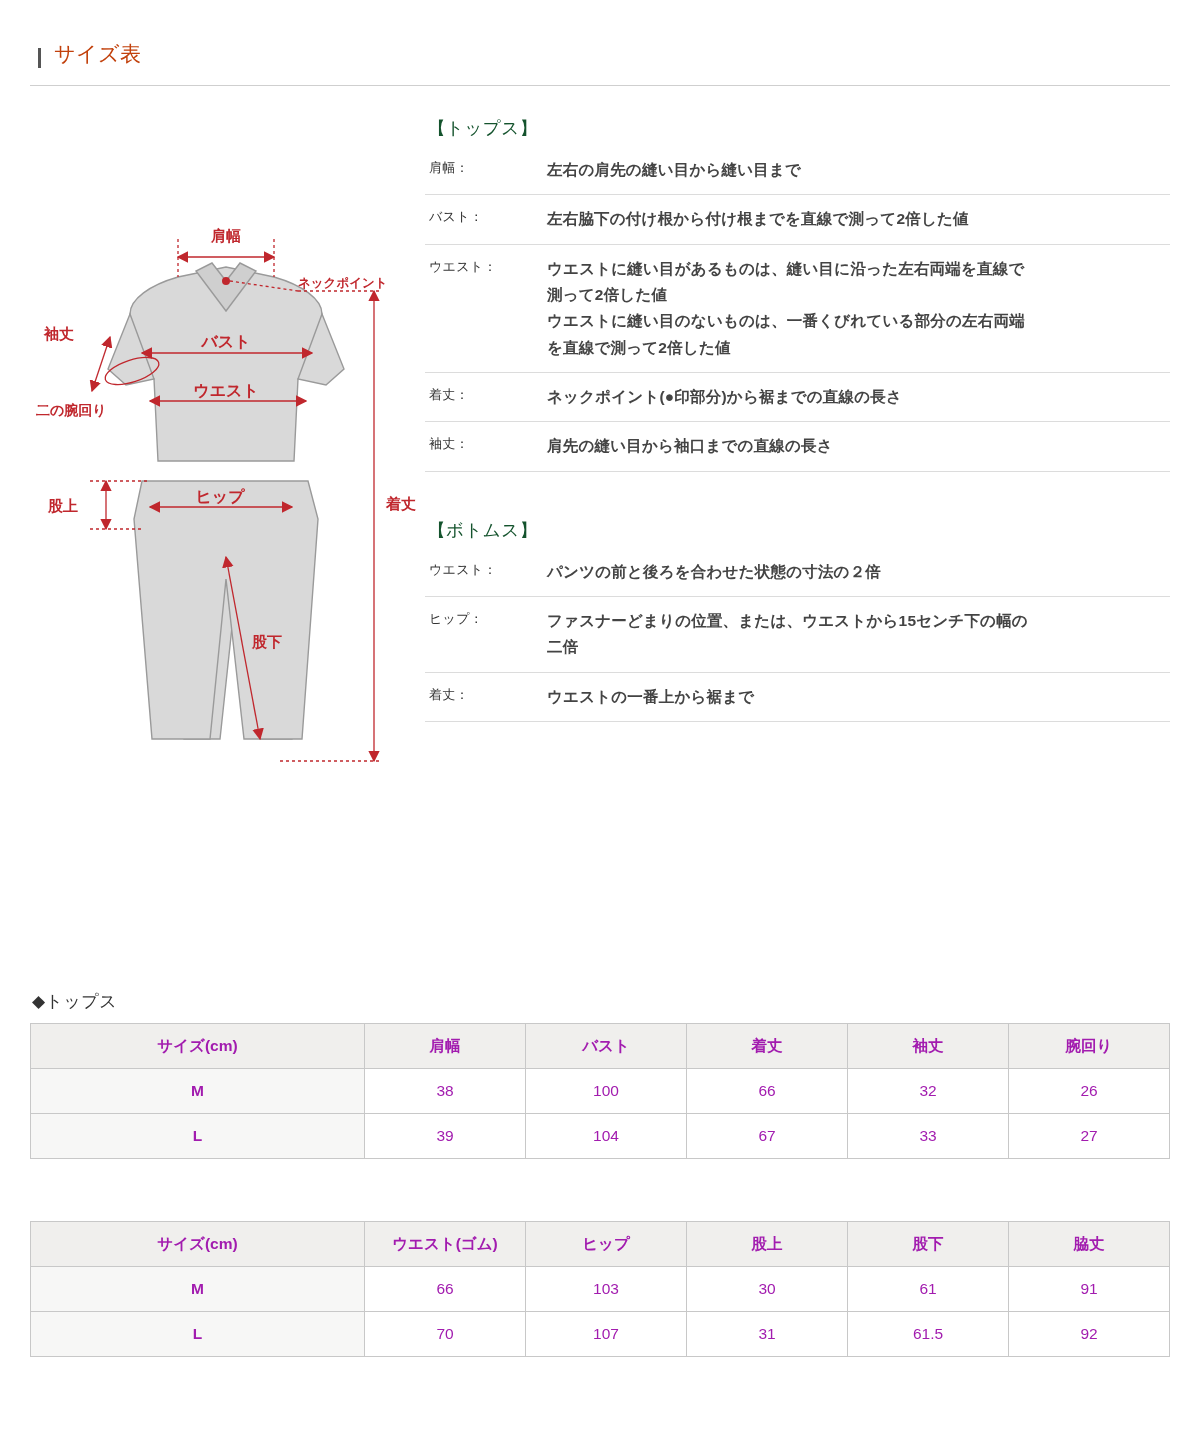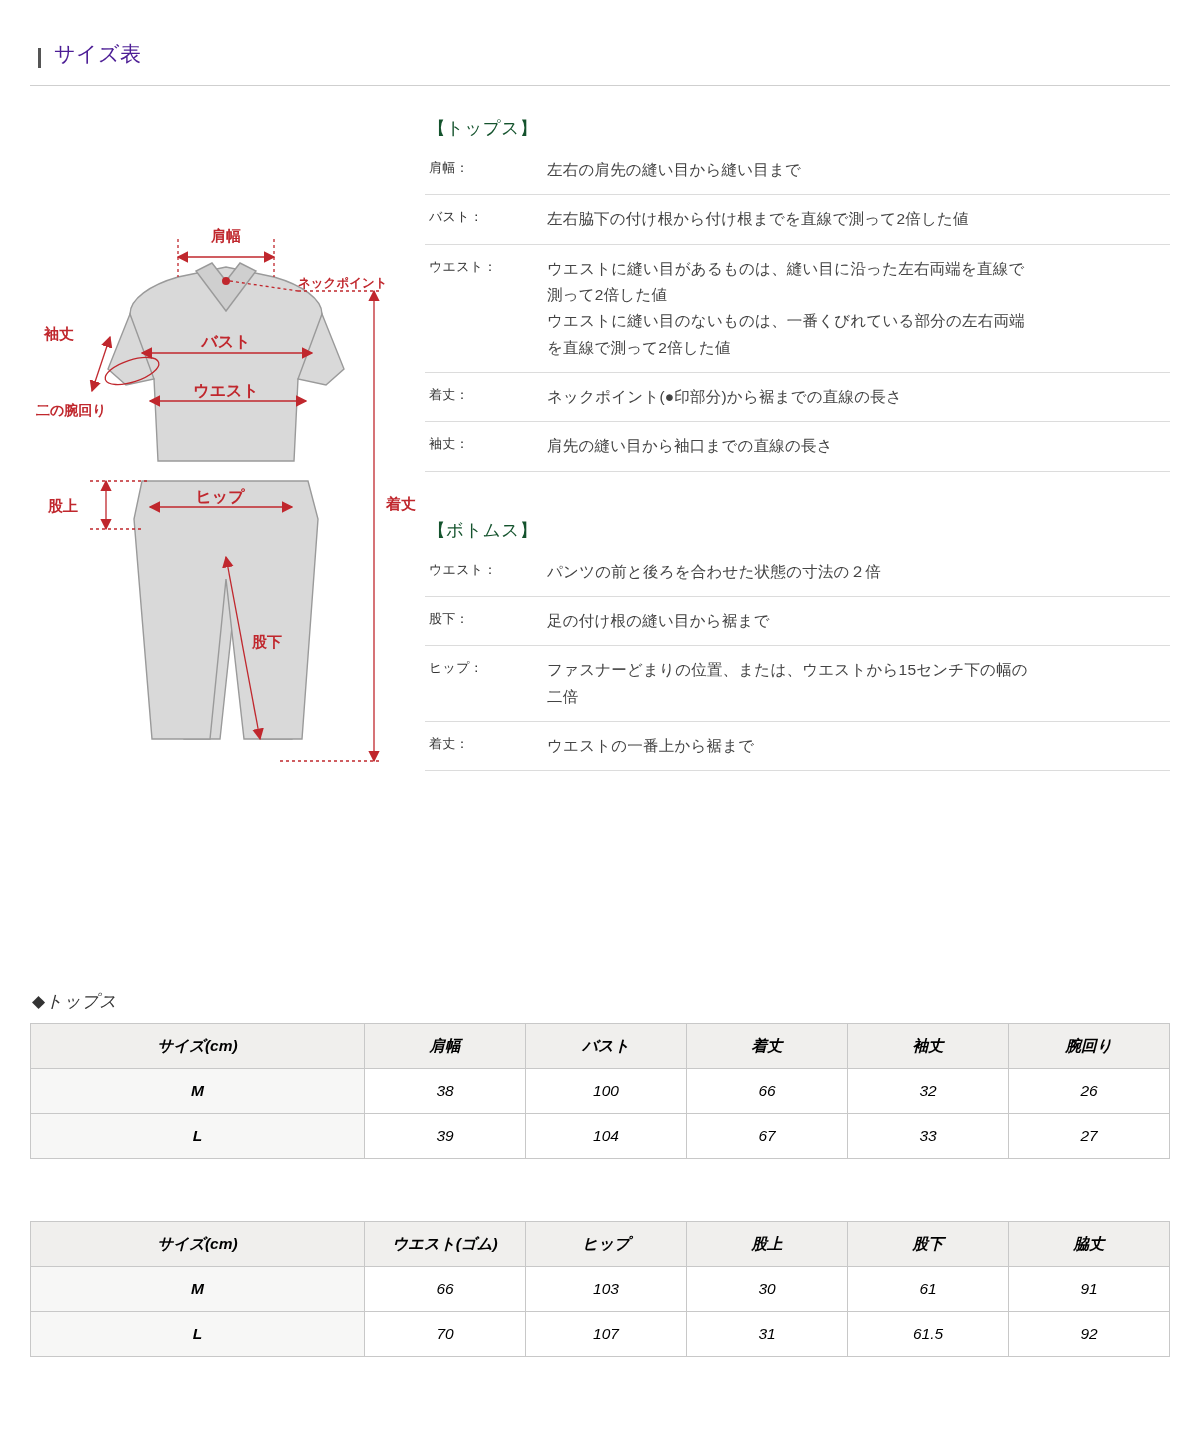--- a/index.html
+++ b/index.html
@@ -21,21 +21,21 @@
     position: relative;
     box-sizing: border-box;
   }
 
   
   .page-title-wrap {
     padding: 40px 0 0 38px;
   }
   .page-title {
     font-size: 21px;
-    color: #4c1d95;
+    color: #c2410c;
     letter-spacing: 0.5px;
     display: flex;
     align-items: flex-end;
   }
   .title-bar {
     display: inline-block;
     width: 3px;
     height: 20px;
     background: #555;
     margin-right: 13px;
@@ -92,49 +92,48 @@
     line-height: 1.65;
     letter-spacing: 0.3px;
   }
   .def-desc {
     flex: 1;
     font-size: 15.5px;
     color: #444;
     line-height: 1.7;
     letter-spacing: 0.2px;
   }
-  .def-desc .line { display: block; }
+  .def-desc .line { display: block; font-weight: bold; }
   .spacer-gap { height: 46px; }
 
   
   .tables {
     position: absolute;
     top: 990px;
     left: 0;
     width: 1200px;
-    font-style: italic;
   }
   .table-block { padding: 0 30px; }
   .table-caption {
     font-size: 17px;
     color: #333;
     margin: 0 0 10px 2px;
     letter-spacing: 0.5px;
   }
   table.size-table {
     border-collapse: collapse;
     width: 1140px;
     table-layout: fixed;
   }
   table.size-table th,
   table.size-table td {
     border: 1px solid #c8c8c8;
     text-align: center;
     font-size: 15.5px;
-    color: #000000;
+    color: #a21caf;
     height: 36px;
     padding: 4px 2px;
   }
   table.size-table thead th {
     background: #f0efed;
     font-weight: bold;
   }
   table.size-table tbody td:first-child {
     background: #f7f7f6;
     font-weight: bold;
@@ -280,26 +279,20 @@
       <div class="defs-section-title">【ボトムス】</div>
 
       <div class="def-row">
         <div class="def-term">ウエスト：</div>
         <div class="def-desc">
           <span class="line">パンツの前と後ろを合わせた状態の寸法の２倍</span>
         </div>
       </div>
 
 
-      <div class="def-row">
-        <div class="def-term">股下：</div>
-        <div class="def-desc">
-          <span class="line">足の付け根の縫い目から裾まで</span>
-        </div>
-      </div>
 
       <div class="def-row">
         <div class="def-term">ヒップ：</div>
         <div class="def-desc">
           <span class="line">ファスナーどまりの位置、または、ウエストから15センチ下の幅の</span>
           <span class="line">二倍</span>
         </div>
       </div>
 
       <div class="def-row">

